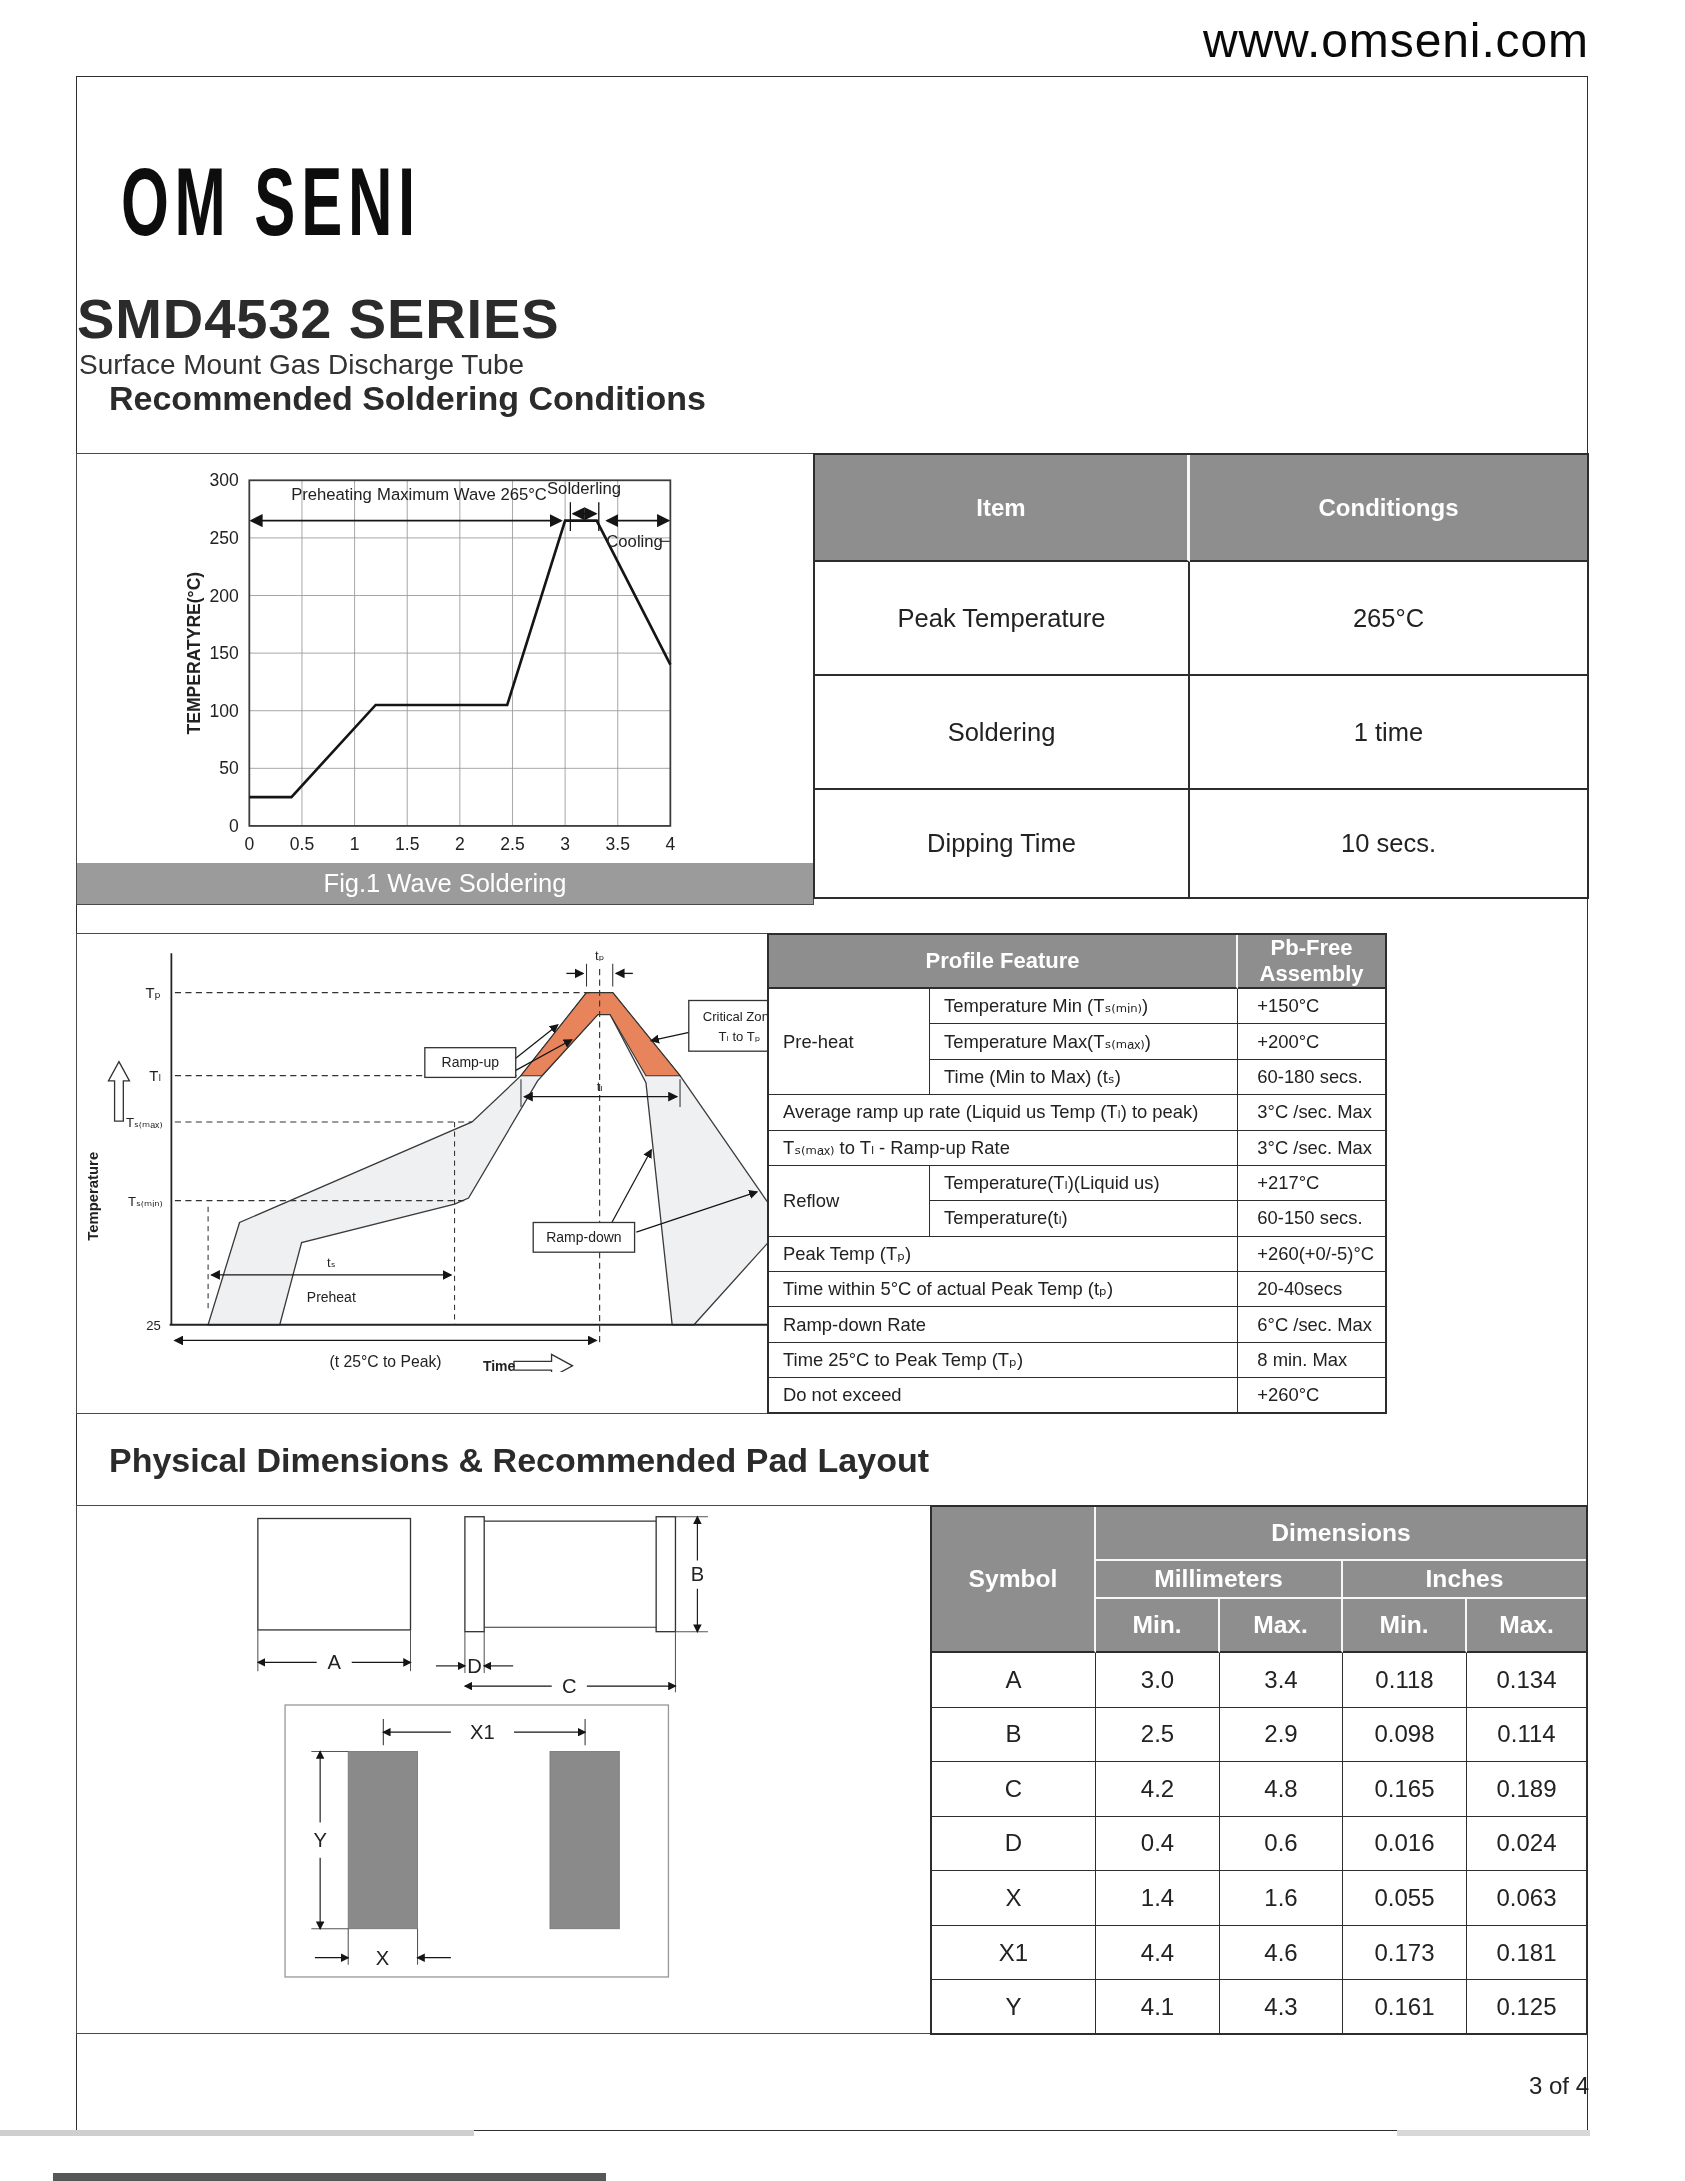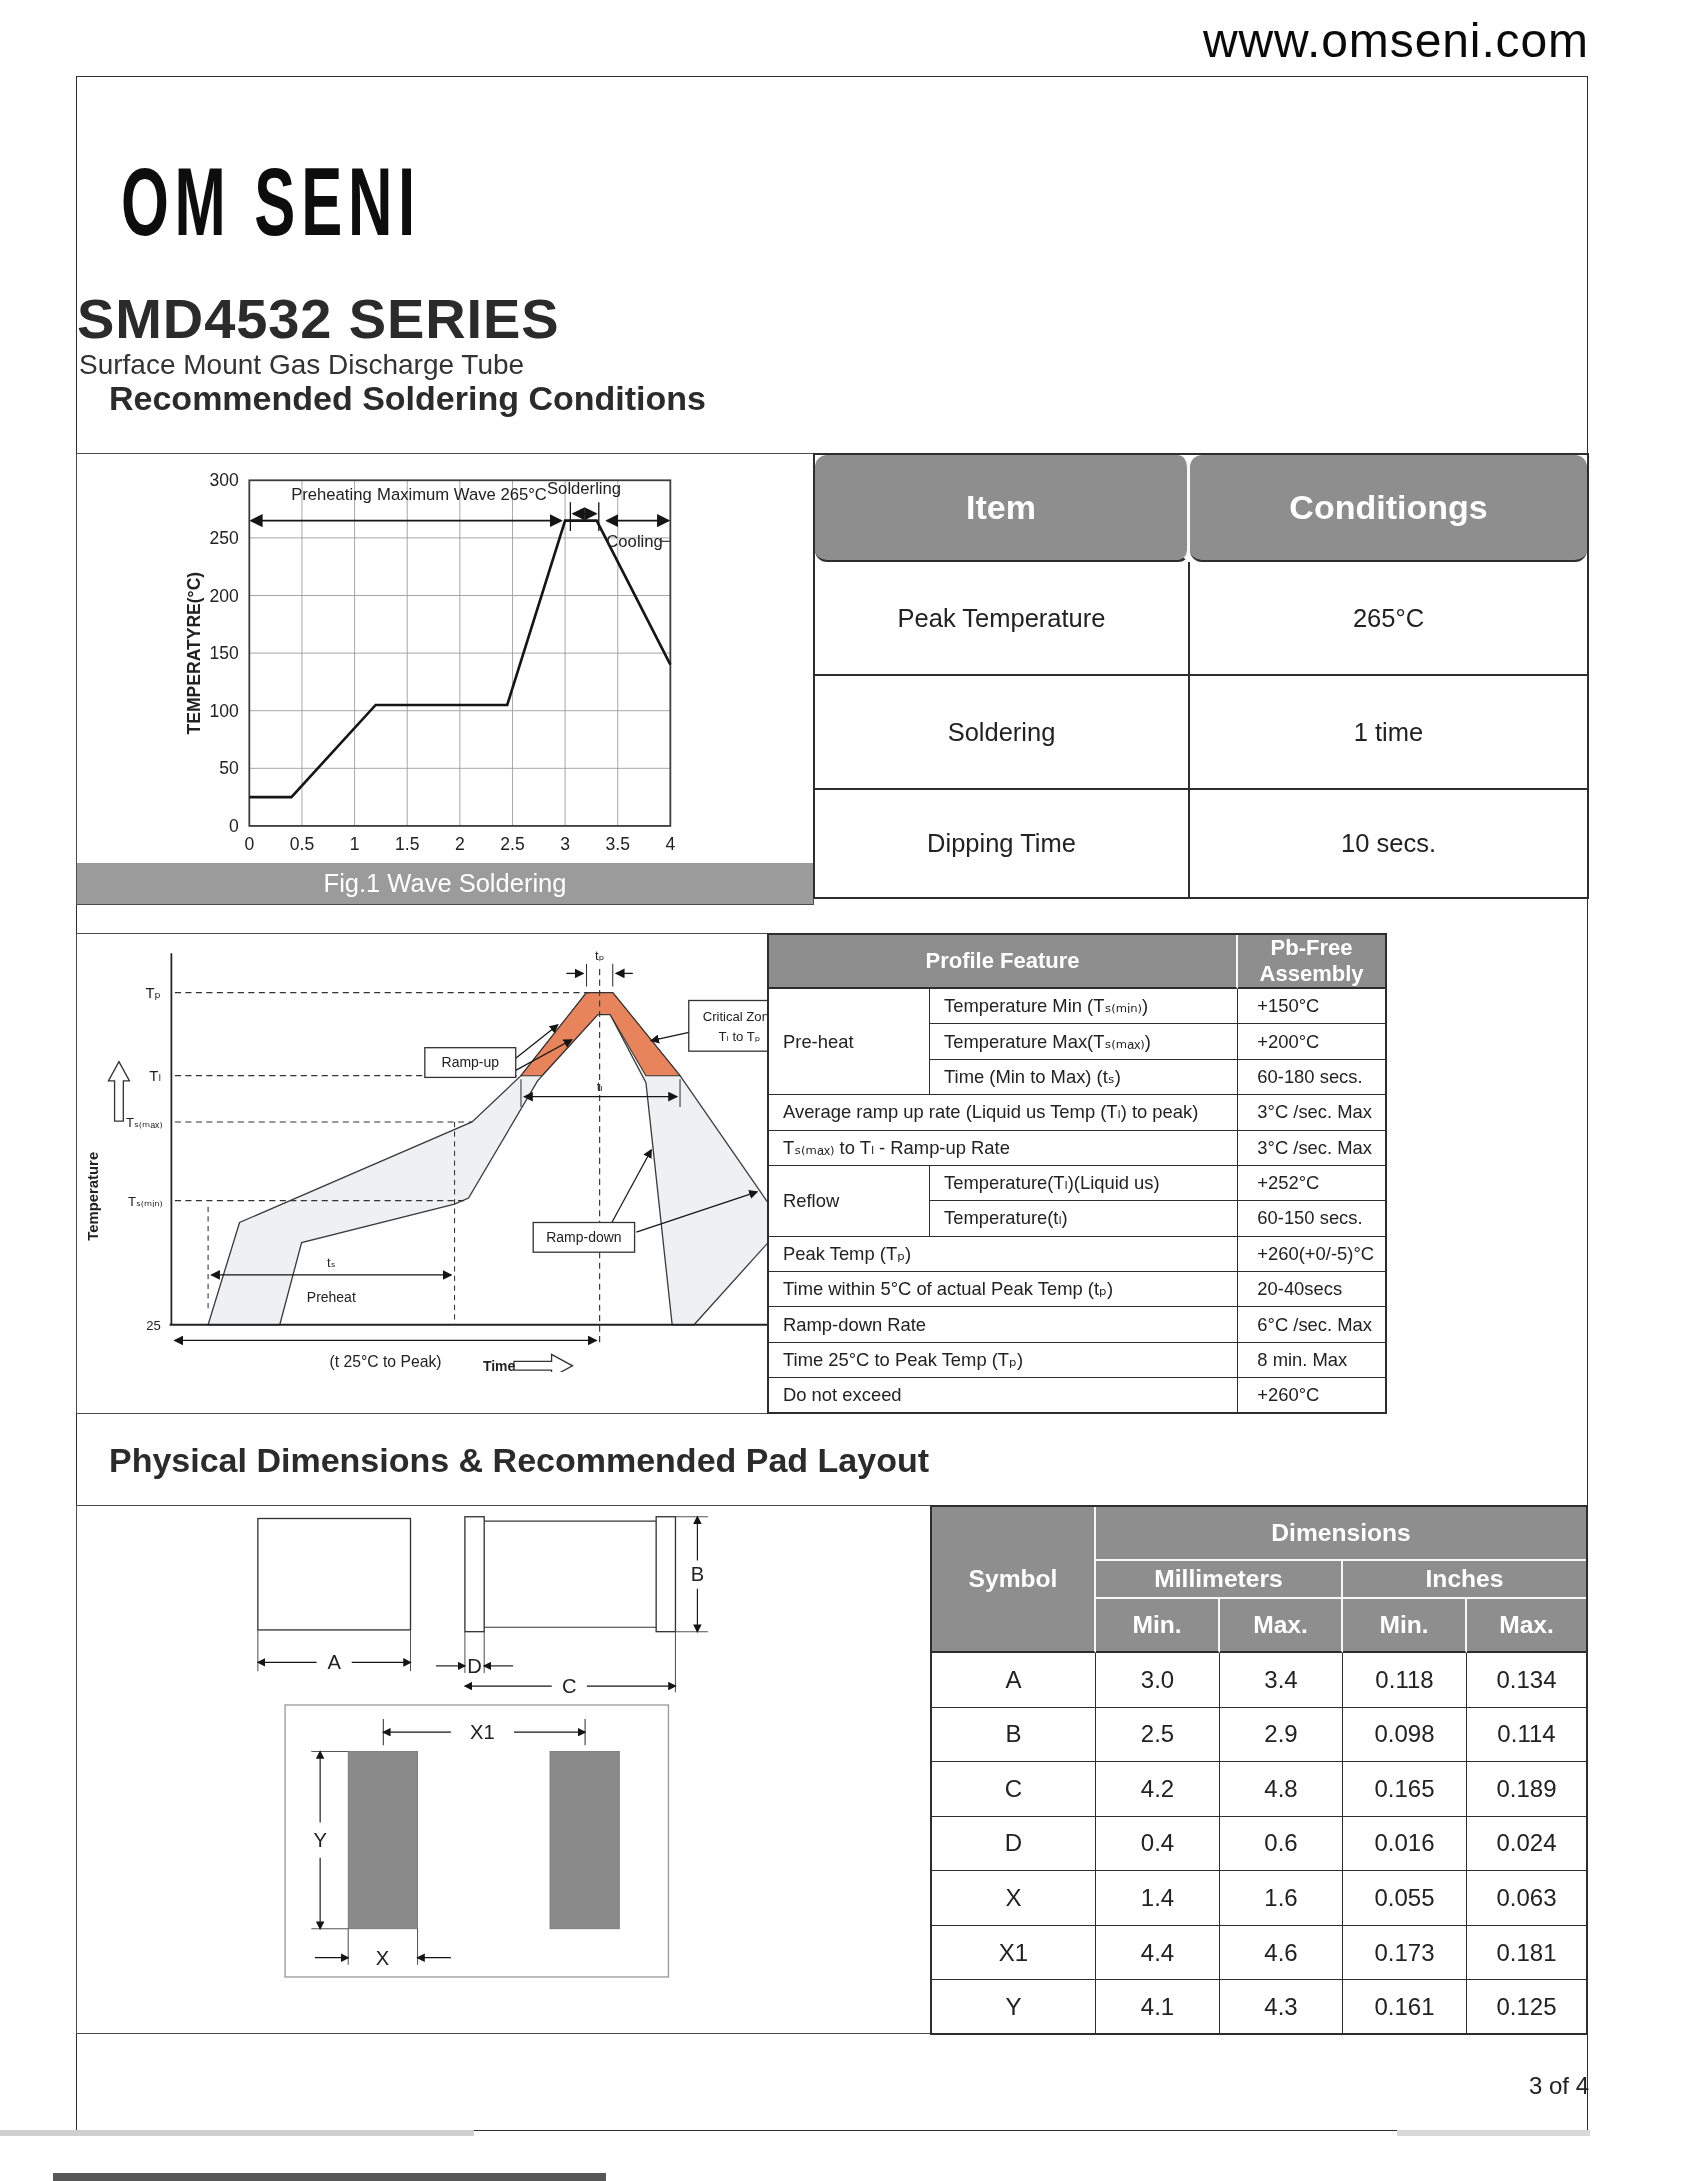--- a/index.html
+++ b/index.html
@@ -23,21 +23,21 @@
   
   #dims-box{left:76px;top:1505px;width:1512px;height:529px;border:1.8px solid #4a4a4a;}
   
   .tbl-wrap{border:2.6px solid #2d2d2d;background:#fff;}
   #cond-wrap{left:813px;top:453px;width:776px;height:446px;}
   #profile-wrap{left:767px;top:933px;width:620px;height:481px;}
   #dim-wrap{left:930px;top:1505px;width:658px;height:530px;}
   table.dtable{border-collapse:separate;border-spacing:0;table-layout:fixed;width:100%;height:100%;}
   table.dtable th{background:#8e8e8e;color:#fff;font-weight:bold;text-align:center;vertical-align:middle;padding:0;}
   table.dtable td{background:#fff;vertical-align:middle;padding:0;overflow:hidden;}
-  #cond-table th{font-size:34px;border-right:3.5px solid #f7f7f7;border-bottom:2.6px solid #2d2d2d;border-radius:12px;}
+  #cond-table th{font-size:24px;border-right:3.5px solid #f7f7f7;border-bottom:2.6px solid #2d2d2d;}
   #cond-table th:last-child{border-right:none;}
   #cond-table td{font-size:25.5px;text-align:center;border-right:2.6px solid #2d2d2d;border-bottom:2.6px solid #2d2d2d;}
   #cond-table td:last-child{border-right:none;}
   #cond-table tr:last-child td{border-bottom:none;}
   #profile-table th{font-size:22px;border-right:2.6px solid #f7f7f7;border-bottom:2.6px solid #2d2d2d;}
   #profile-table th:last-child{border-right:none;}
   #profile-table td{font-size:18.4px;border-right:1.8px solid #2d2d2d;border-bottom:1.8px solid #2d2d2d;padding-left:14px;}
   #profile-table td:last-child{border-right:none;}
   #profile-table tr:last-child td{border-bottom:none;}
   #profile-table td.val{padding-left:19.3px;}
@@ -246,21 +246,21 @@
       <td colspan="2">Average ramp up rate (Liquid us Temp (Tₗ) to peak)</td>
       <td class="val">3°C /sec. Max</td>
     </tr>
     <tr>
       <td colspan="2">Tₛ₍ₘₐₓ₎ to Tₗ - Ramp-up Rate</td>
       <td class="val">3°C /sec. Max</td>
     </tr>
     <tr>
       <td rowspan="2">Reflow</td>
       <td>Temperature(Tₗ)(Liquid us)</td>
-      <td class="val">+252°C</td>
+      <td class="val">+217°C</td>
     </tr>
     <tr>
       <td>Temperature(tₗ)</td>
       <td class="val">60-150 secs.</td>
     </tr>
     <tr>
       <td colspan="2">Peak Temp (Tₚ)</td>
       <td class="val">+260(+0/-5)°C</td>
     </tr>
     <tr>

